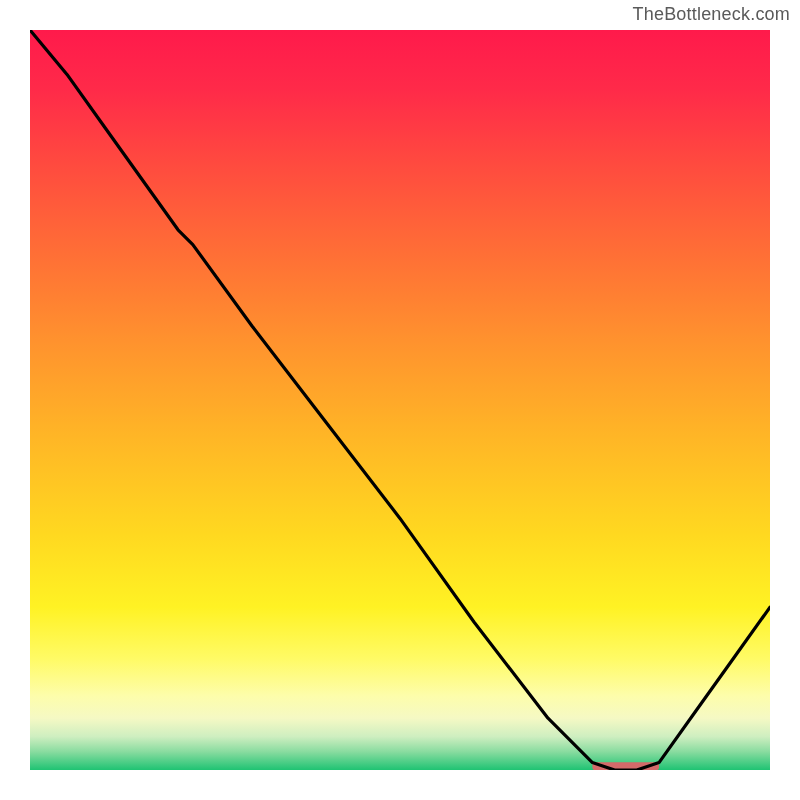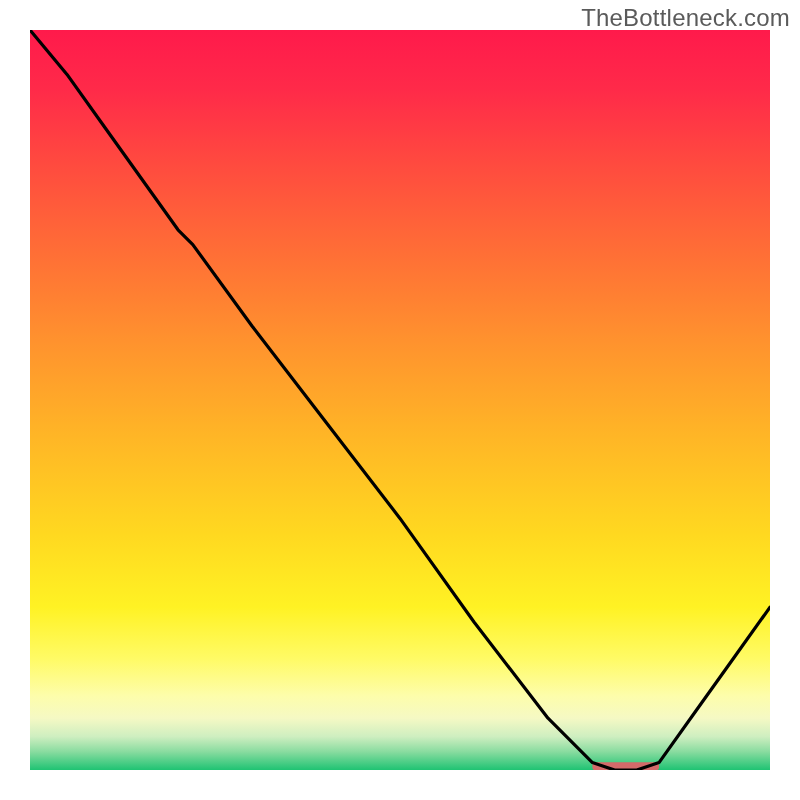--- a/index.html
+++ b/index.html
@@ -9,21 +9,21 @@
   height: 800px;
   background: #ffffff;
   font-family: Arial, Helvetica, sans-serif;
   position: relative;
   overflow: hidden;
 }
 .attribution {
   position: absolute;
   top: 4px;
   right: 10px;
-  font-size: 24px;
+  font-size: 18px;
   font-weight: 400;
   color: #5a5a5a;
   letter-spacing: 0.2px;
 }
 .plot-wrap {
   position: absolute;
   left: 30px;
   top: 30px;
   width: 740px;
   height: 740px;

